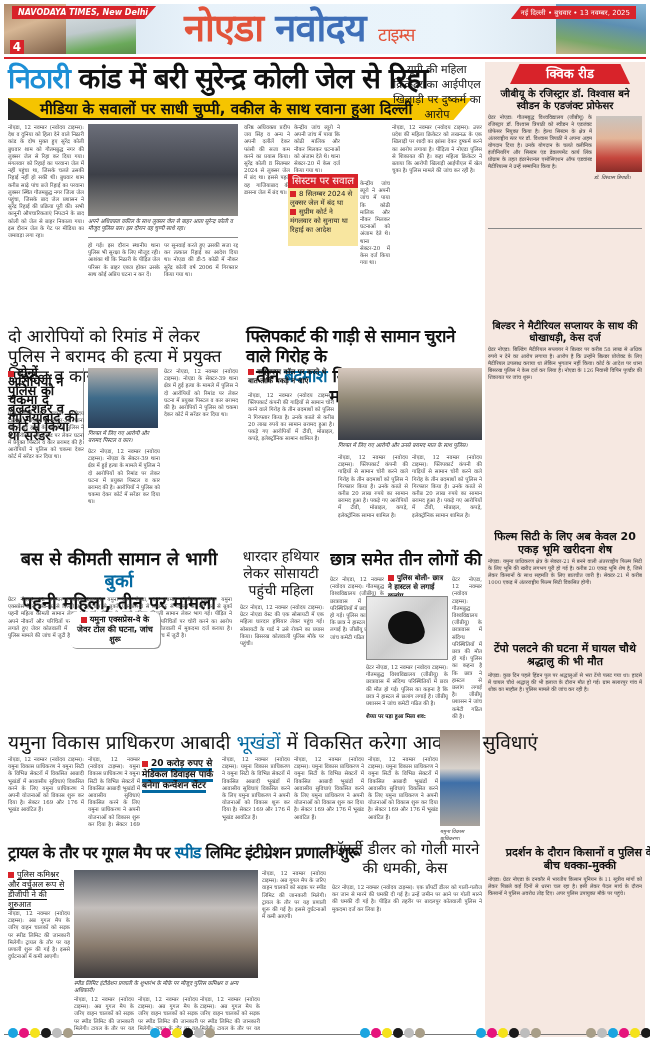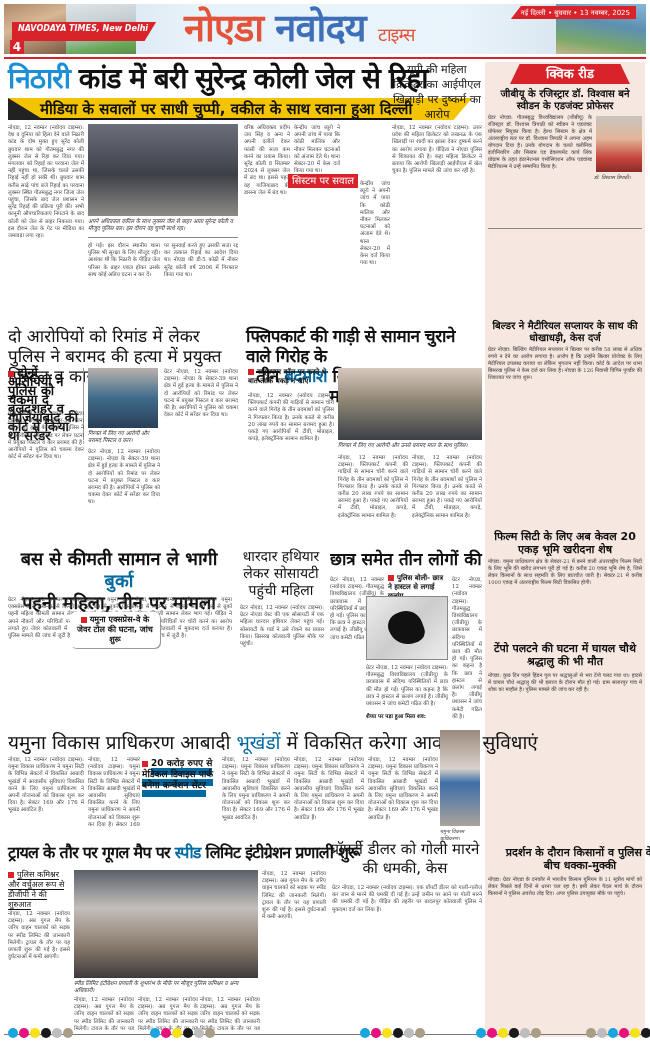--- a/index.html
+++ b/index.html
@@ -7,21 +7,21 @@
   .abs { position: absolute; }
   
   .mast { left: 4px; top: 4px; width: 642px; height: 50px; background: linear-gradient(90deg,#c9d9e6 0%,#e8f2fa 30%,#eaf4fb 70%,#cfdde8 100%); overflow: hidden; }
   .mast-img { position: absolute; top: 0; height: 50px; }
   .mast-img.l1 { left: 0; width: 62px; background: linear-gradient(160deg,#b08a6a,#d7b795 40%,#7a5c45); }
   .mast-img.l2 { left: 62px; width: 70px; background: linear-gradient(170deg,#dfe5e8,#bfc9cc 50%,#6aa95a 80%,#5b8e4a); }
   .mast-img.r1 { right: 0; width: 90px; background: linear-gradient(190deg,#88b8d8,#5d8fb2 40%,#7aa76a 75%,#c5b58a); }
   .mast-title { position: absolute; left: 180px; top: 2px; font-family: "DejaVu Sans", sans-serif; font-weight: bold; font-size: 38px; color: #e2533a; letter-spacing: -1px; line-height: 44px; }
   .mast-title .b { color: #3f6fb8; }
   .mast-title .s { font-size: 18px; color: #e2533a; font-weight: normal; }
-  .mast-tag-l { position: absolute; left: 8px; top: 18px; background: #d8232a; color: #fff; font-size: 8px; font-style: italic; font-weight: bold; padding: 2px 8px 8px 6px; clip-path: polygon(0 0,100% 0,92% 100%,0 100%); }
+  .mast-tag-l { position: absolute; left: 8px; top: 2px; background: #d8232a; color: #fff; font-size: 8px; font-style: italic; font-weight: bold; padding: 2px 8px 2px 6px; clip-path: polygon(0 0,100% 0,92% 100%,0 100%); }
   .mast-tag-r { position: absolute; right: 10px; top: 2px; background: #d8232a; color: #fff; font-size: 7px; padding: 2px 6px 2px 10px; clip-path: polygon(8% 0,100% 0,100% 100%,0 100%); }
   .page-no { position: absolute; left: 6px; top: 36px; background: #d8232a; color: #fff; font-weight: bold; font-size: 12px; width: 14px; height: 14px; text-align: center; line-height: 14px; }
   .rule-red { left: 4px; top: 57px; width: 642px; height: 2px; background: #d8232a; }
   
   .h-main { left: 8px; top: 62px; font-weight: bold; font-size: 28px; line-height: 34px; letter-spacing: -1px; color: #111; white-space: nowrap; }
   .h-main .blue { color: #1d8fd6; }
   .sub-banner { left: 8px; top: 98px; width: 464px; height: 22px; background: #f5c400; clip-path: polygon(0 0,100% 0,96% 100%,0 100%); }
   .sub-banner-tri { left: 8px; top: 98px; width: 0; height: 0; border-top: 22px solid transparent; border-left: 36px solid #222; }
   .sub-text { left: 40px; top: 99px; font-size: 15px; font-weight: bold; color: #111; white-space: nowrap; line-height: 20px; }
   .sub-text .u { border-bottom: 2px solid #111; }
@@ -68,20 +68,24 @@
 <div class="abs photo" style="left:88px;top:124px;width:150px;height:92px;"></div>
 <div class="abs caption" style="left:88px;top:218px;width:150px;">अपने अधिवक्ता वकील के साथ लुक्सर जेल से बाहर आता सुरेन्द्र कोली व मौजूद पुलिस बल। इस दौरान वह चुप्पी साधे रहा।</div>
 <div class="abs sep" style="left:88px;top:237px;width:150px;"></div>
 <div class="abs col-text" style="left:88px;top:242px;width:72px;height:80px;">हो गई। इस दौरान स्थानीय थाना पुलिस भी सुरक्षा के लिए मौजूद रही। आशंका थी कि निठारी के पीड़ित जेल परिसर के बाहर एकत्र होकर उसके साथ कोई अप्रिय घटना न कर दें।</div>
 <div class="abs col-text" style="left:164px;top:242px;width:74px;height:80px;">पर सुनवाई करते हुए उसकी सजा रद्द कर तत्काल रिहाई का आदेश दिया था। नोएडा की डी-5 कोठी में नौकर सुरेंद्र कोली वर्ष 2006 में गिरफ्तार किया गया था।</div>
 <div class="abs col-text" style="left:244px;top:124px;width:46px;height:198px;">वरिष्ठ अधिवक्ता प्रदीप जय सिंह व अन्य ने अपनी दलीलें देकर फांसी की सजा कम करने का प्रयास किया। सुरेंद्र कोली 8 सितम्बर 2024 से लुक्सर जेल में बंद था। इससे पहले वह गाजियाबाद की डासना जेल में बंद था।</div>
 <div class="abs col-text" style="left:294px;top:124px;width:46px;height:50px;">केन्द्रीय जांच ब्यूरो ने अपनी जांच में पाया कि कोठी मालिक और नौकर मिलकर घटनाओं को अंजाम देते थे। थाना सेक्टर-20 में केस दर्ज किया गया था।</div>
 
 <div class="abs" style="left:288px;top:174px;width:70px;height:55px;">
   <div class="box-red-head" style="font-size:10px;line-height:14px;">सिस्टम पर सवाल</div>
+  <div class="box-yellow" style="padding:2px;height:58px;font-size:7px;line-height:9px;">
+    <div><span class="bullet"></span><span>8 सितम्बर 2024 से लुक्सर जेल में बंद था</span></div>
+    <div><span class="bullet"></span><span>सुप्रीम कोर्ट ने मंगलवार को सुनाया था रिहाई का आदेश</span></div>
+  </div>
 </div>
 <div class="abs col-text" style="left:360px;top:180px;width:30px;height:140px;">केन्द्रीय जांच ब्यूरो ने अपनी जांच में पाया कि कोठी मालिक और नौकर मिलकर घटनाओं को अंजाम देते थे। थाना सेक्टर-20 में केस दर्ज किया गया था।</div>
 
 <div class="abs" style="left:392px;top:62px;width:90px;text-align:center;font-size:11px;line-height:15px;color:#111;">यूपी की महिला क्रिकेटर का आईपीएल खिलाड़ी पर दुष्कर्म का आरोप</div>
 <div class="abs col-text" style="left:392px;top:124px;width:90px;height:196px;">नोएडा, 12 नवम्बर (नवोदय टाइम्स): उत्तर प्रदेश की महिला क्रिकेटर को लखनऊ के एक खिलाड़ी पर शादी का झांसा देकर दुष्कर्म करने का आरोप लगाया है। पीड़िता ने नोएडा पुलिस से शिकायत की है। कहा महिला क्रिकेटर ने बताया कि आरोपी खिलाड़ी आईपीएल में खेल चुका है। पुलिस मामले की जांच कर रही है।</div>
 
 <div class="abs sidebar"></div>
 <div class="abs quick-tab">क्विक रीड</div>
 <div class="abs" style="left:488px;top:88px;width:154px;font-size:10px;line-height:12px;font-weight:bold;text-align:center;color:#111;">जीबीयू के रजिस्ट्रार डॉ. विश्वास बने स्वीडन के एडजंक्ट प्रोफेसर</div>
 <div class="abs sb-text" style="left:488px;top:114px;width:104px;height:110px;">ग्रेटर नोएडा: गौतमबुद्ध विश्वविद्यालय (जीबीयू) के रजिस्ट्रार डॉ. विश्वास त्रिपाठी को स्वीडन ने एडजंक्ट प्रोफेसर नियुक्त किया है। हेल्थ सिस्टम के क्षेत्र में अंतरराष्ट्रीय स्तर पर डॉ. विश्वास त्रिपाठी ने अपना अहम योगदान दिया है। उनके योगदान के चलते क्लीनिक इंजीनियरिंग और सिस्टम एंड डेवलपमेंट कार्य लिंक प्रोग्राम के तहत इंटरनेशनल एसोसिएशन ऑफ एडवांस्ड मैटीरियल्स ने उन्हें सम्मानित किया है।</div>
@@ -138,21 +142,21 @@
 </div>
 <div class="abs col-text" style="left:366px;top:664px;width:82px;height:46px;">ग्रेटर नोएडा, 12 नवम्बर (नवोदय टाइम्स): गौतमबुद्ध विश्वविद्यालय (जीबीयू) के छात्रावास में संदिग्ध परिस्थितियों में छात्र की मौत हो गई। पुलिस का कहना है कि छात्र ने हास्टल से छलांग लगाई है। जीबीयू प्रशासन ने जांच कमेटी गठित की है।</div>
 <div class="abs" style="left:366px;top:712px;width:82px;font-size:5.5px;font-weight:bold;color:#111;">शैय्या पर पड़ा हुआ मिला शव:</div>
 <div class="abs col-text" style="left:452px;top:576px;width:30px;height:144px;">ग्रेटर नोएडा, 12 नवम्बर (नवोदय टाइम्स): गौतमबुद्ध विश्वविद्यालय (जीबीयू) के छात्रावास में संदिग्ध परिस्थितियों में छात्र की मौत हो गई। पुलिस का कहना है कि छात्र ने हास्टल से छलांग लगाई है। जीबीयू प्रशासन ने जांच कमेटी गठित की है।</div>
 
 <div class="abs" style="left:8px;top:730px;width:420px;font-size:19px;line-height:24px;color:#111;white-space:nowrap;">
   <span>यमुना विकास प्राधिकरण आबादी </span><span class="blue">भूखंडों</span><span> में विकसित करेगा आवासीय सुविधाएं</span>
 </div>
 <div class="abs col-text" style="left:8px;top:756px;width:76px;height:72px;">नोएडा, 12 नवम्बर (नवोदय टाइम्स): यमुना विकास प्राधिकरण ने यमुना सिटी के विभिन्न सेक्टरों में विकसित आबादी भूखंडों में आवासीय सुविधाएं विकसित करने के लिए यमुना प्राधिकरण ने अपनी योजनाओं को विकास शुरू कर दिया है। सेक्टर 169 और 176 में भूखंड आवंटित हैं।</div>
 <div class="abs col-text" style="left:88px;top:756px;width:52px;height:72px;">नोएडा, 12 नवम्बर (नवोदय टाइम्स): यमुना विकास प्राधिकरण ने यमुना सिटी के विभिन्न सेक्टरों में विकसित आबादी भूखंडों में आवासीय सुविधाएं विकसित करने के लिए यमुना प्राधिकरण ने अपनी योजनाओं को विकास शुरू कर दिया है। सेक्टर 169 और 176 में भूखंड आवंटित हैं।</div>
-<div class="abs" style="left:142px;top:758px;width:78px;font-size:9px;line-height:11px;font-weight:bold;color:#111;"><span class="bullet"></span><span style="border-bottom:7px solid #0369a1;">20 करोड़ रुपए से मेडिकल डिवाइस पार्क बनेगा कन्वेंशन सेंटर</span></div>
+<div class="abs" style="left:142px;top:758px;width:78px;font-size:9px;line-height:11px;font-weight:bold;color:#111;"><span class="bullet"></span><span style="border-bottom:3px solid #0369a1;">20 करोड़ रुपए से मेडिकल डिवाइस पार्क बनेगा कन्वेंशन सेंटर</span></div>
 <div class="abs col-text" style="left:222px;top:756px;width:68px;height:72px;">नोएडा, 12 नवम्बर (नवोदय टाइम्स): यमुना विकास प्राधिकरण ने यमुना सिटी के विभिन्न सेक्टरों में विकसित आबादी भूखंडों में आवासीय सुविधाएं विकसित करने के लिए यमुना प्राधिकरण ने अपनी योजनाओं को विकास शुरू कर दिया है। सेक्टर 169 और 176 में भूखंड आवंटित हैं।</div>
 <div class="abs col-text" style="left:294px;top:756px;width:70px;height:72px;">नोएडा, 12 नवम्बर (नवोदय टाइम्स): यमुना विकास प्राधिकरण ने यमुना सिटी के विभिन्न सेक्टरों में विकसित आबादी भूखंडों में आवासीय सुविधाएं विकसित करने के लिए यमुना प्राधिकरण ने अपनी योजनाओं को विकास शुरू कर दिया है। सेक्टर 169 और 176 में भूखंड आवंटित हैं।</div>
 <div class="abs col-text" style="left:368px;top:756px;width:70px;height:72px;">नोएडा, 12 नवम्बर (नवोदय टाइम्स): यमुना विकास प्राधिकरण ने यमुना सिटी के विभिन्न सेक्टरों में विकसित आबादी भूखंडों में आवासीय सुविधाएं विकसित करने के लिए यमुना प्राधिकरण ने अपनी योजनाओं को विकास शुरू कर दिया है। सेक्टर 169 और 176 में भूखंड आवंटित हैं।</div>
 <div class="abs" style="left:440px;top:730px;width:40px;height:96px;background:linear-gradient(180deg,#9b8a7d,#d8d2cc 40%,#3e6fa8 55%,#a9a39c);"></div>
 <div class="abs caption" style="left:440px;top:828px;width:42px;font-size:5px;">यमुना विकास प्राधिकरण।</div>
 
 <div class="abs" style="left:8px;top:842px;width:318px;font-size:16px;line-height:22px;font-weight:bold;color:#111;white-space:nowrap;letter-spacing:-0.7px;">
   <span>ट्रायल के तौर पर गूगल मैप पर </span><span class="blue">स्पीड</span><span> लिमिट इंटीग्रेशन प्रणाली शुरू</span>
 </div>
 <div class="abs" style="left:8px;top:870px;width:64px;font-size:8px;line-height:10px;color:#111;"><span class="bullet"></span><span style="border-bottom:1px solid #111;">पुलिस कमिश्नर और वर्चुअल रूप से डीजीपी ने की शुरुआत</span></div>

